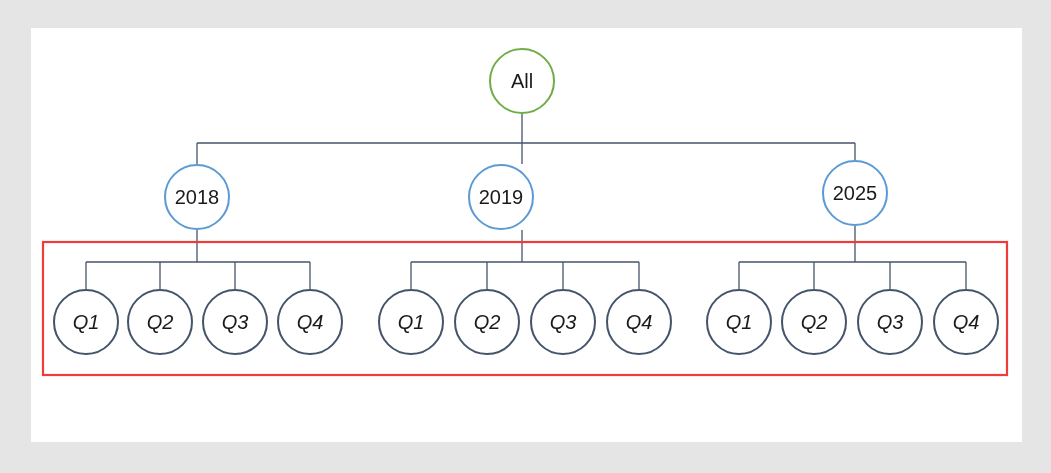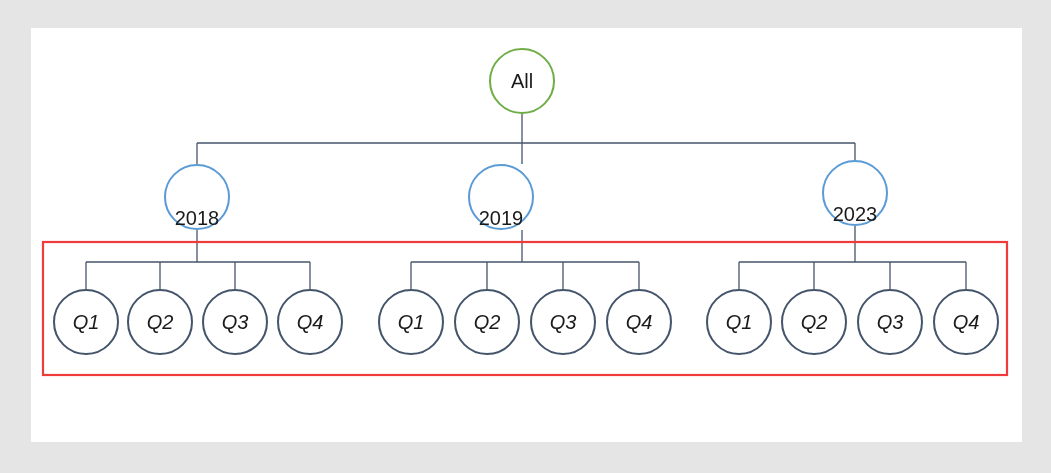--- a/index.html
+++ b/index.html
@@ -47,21 +47,21 @@
     border-radius:50%;
     background:var(--canvas-bg);
     display:flex;
     align-items:center;
     justify-content:center;
     font-size:20px;
     color:var(--text);
     line-height:1;
   }
   .node.root{ border:2.5px solid var(--root-green); }
-  .node.year{ border:2.5px solid var(--year-blue);align-items:flex-end; }
+  .node.year{ border:2.5px solid var(--year-blue); }
   .node.quarter{ border:2px solid var(--quarter-navy);font-style:italic; }
 </style>
 </head>
 <body>
 
 <div class="canvas"></div>
 
 <svg class="overlay" viewBox="0 0 1051 473" xmlns="http://www.w3.org/2000/svg">
 
   <line x1="522" y1="114" x2="522" y2="143"></line>
@@ -98,21 +98,21 @@
   <span>All</span>
 </div>
 
 <div class="node year" style="left:164px;top:164px">
   <span>2018</span>
 </div>
 <div class="node year" style="left:468px;top:164px">
   <span>2019</span>
 </div>
 <div class="node year" style="left:822px;top:160px">
-  <span>2023</span>
+  <span>2025</span>
 </div>
 
 <div class="node quarter" style="left:53px;top:289px">
   <span>Q1</span>
 </div>
 <div class="node quarter" style="left:127px;top:289px">
   <span>Q2</span>
 </div>
 <div class="node quarter" style="left:202px;top:289px">
   <span>Q3</span>

